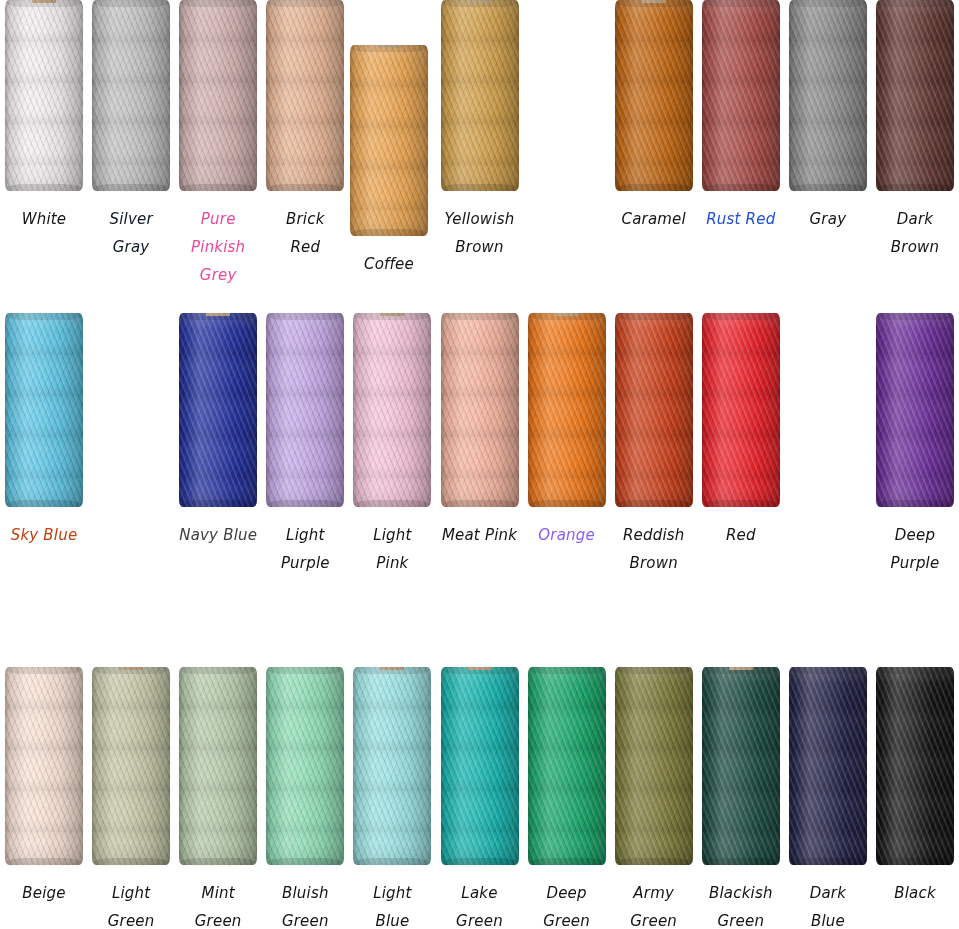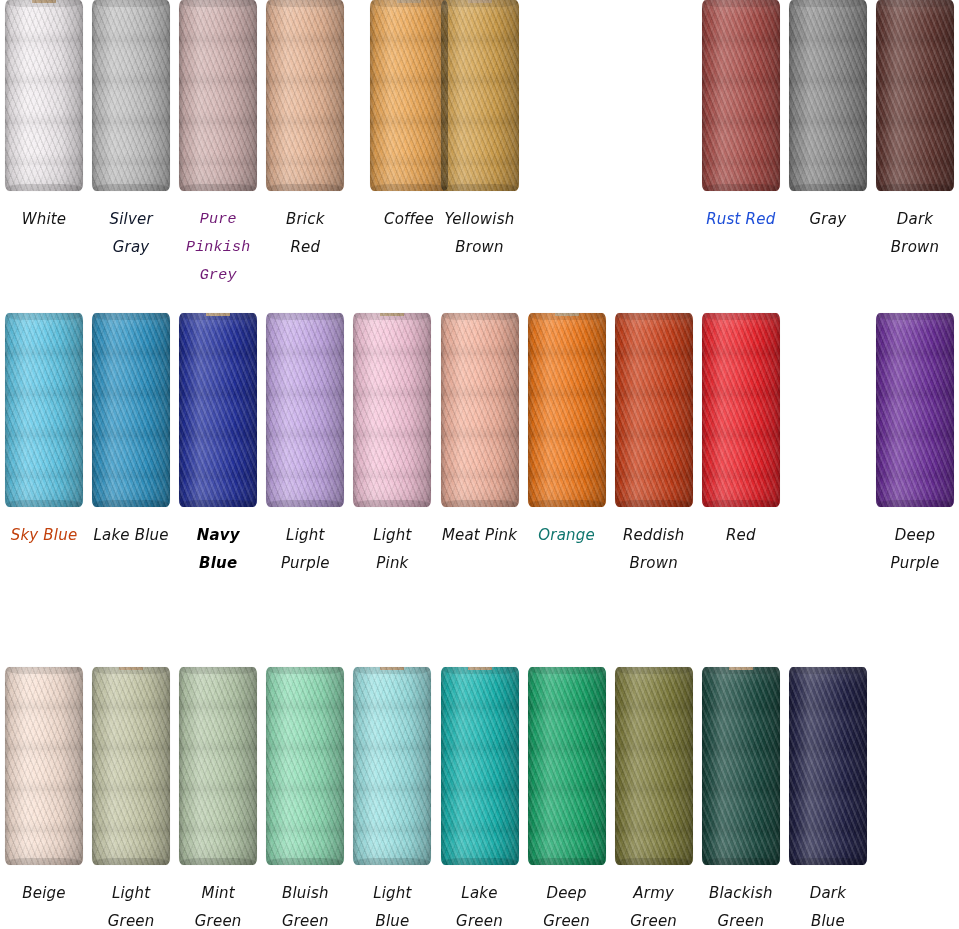--- a/index.html
+++ b/index.html
@@ -148,54 +148,64 @@
         <div class="label" style="color: #0f172a;">Silver
 Gray</div>
       </div>
       <div class="cell" style="left: 175.2px;">
         <div class="spool" style="background: rgb(210, 178, 176);">
           <div class="thread"></div>
           <div class="shade"></div>
           <div class="rim-top"></div>
           <div class="rim-bot"></div>
         </div>
-        <div class="label" style="color: #701a75; font-family: Liberation Mono, monospace;">Pure
+        <div class="label" style="color: #ec4899;">Pure
 Pinkish
 Grey</div>
       </div>
       <div class="cell" style="left: 262.3px;">
         <div class="spool" style="background: rgb(232, 181, 148);">
           <div class="thread"></div>
           <div class="shade"></div>
           <div class="rim-top"></div>
           <div class="rim-bot"></div>
         </div>
         <div class="label" style="color: rgb(20, 20, 20);">Brick
 Red</div>
       </div>
-      <div class="cell" style="left: 366px;">
+      <div class="cell" style="left: 346px; margin-top: 45px;">
         <div class="spool" style="background: rgb(237, 166, 81);">
           <div class="core" style="background: rgb(201, 162, 113);"></div>
           <div class="thread"></div>
           <div class="shade"></div>
           <div class="rim-top"></div>
           <div class="rim-bot"></div>
         </div>
         <div class="label" style="color: rgb(20, 20, 20);">Coffee</div>
       </div>
       <div class="cell" style="left: 436.5px;">
         <div class="spool" style="background: rgb(210, 160, 73);">
           <div class="core" style="background: rgb(201, 162, 113);"></div>
           <div class="thread"></div>
           <div class="shade"></div>
           <div class="rim-top"></div>
           <div class="rim-bot"></div>
         </div>
         <div class="label" style="color: rgb(20, 20, 20);">Yellowish
 Brown</div>
+      </div>
+      <div class="cell" style="left: 610.7px;">
+        <div class="spool" style="background: rgb(194, 101, 15);">
+          <div class="core" style="background: rgb(201, 162, 113);"></div>
+          <div class="thread"></div>
+          <div class="shade"></div>
+          <div class="rim-top"></div>
+          <div class="rim-bot"></div>
+        </div>
+        <div class="label" style="color: rgb(20, 20, 20);">Caramel</div>
       </div>
       <div class="cell" style="left: 697.8px;">
         <div class="spool" style="background: rgb(169, 74, 69);">
           <div class="thread"></div>
           <div class="shade"></div>
           <div class="rim-top"></div>
           <div class="rim-bot"></div>
         </div>
         <div class="label" style="color: #1d4ed8;">Rust Red</div>
       </div>
@@ -222,38 +232,29 @@
   <div class="row row-1 r1">
       <div class="cell" style="left: 1px;">
         <div class="spool" style="background: rgb(94, 200, 232);">
           <div class="thread"></div>
           <div class="shade"></div>
           <div class="rim-top"></div>
           <div class="rim-bot"></div>
         </div>
         <div class="label" style="color: #c2410c;">Sky Blue</div>
       </div>
-      <div class="cell" style="left: 88.1px;">
-        <div class="spool" style="background: rgb(43, 147, 196);">
-          <div class="thread"></div>
-          <div class="shade"></div>
-          <div class="rim-top"></div>
-          <div class="rim-bot"></div>
-        </div>
-        <div class="label" style="color: rgb(20, 20, 20);">Lake Blue</div>
-      </div>
       <div class="cell" style="left: 175.2px;">
         <div class="spool" style="background: rgb(35, 49, 160);">
           <div class="core" style="background: rgb(201, 162, 113);"></div>
           <div class="thread"></div>
           <div class="shade"></div>
           <div class="rim-top"></div>
           <div class="rim-bot"></div>
         </div>
-        <div class="label" style="color: #000000; font-weight: bold;">Navy Blue</div>
+        <div class="label" style="color: #404040;">Navy Blue</div>
       </div>
       <div class="cell" style="left: 262.3px;">
         <div class="spool" style="background: rgb(197, 169, 232);">
           <div class="thread"></div>
           <div class="shade"></div>
           <div class="rim-top"></div>
           <div class="rim-bot"></div>
         </div>
         <div class="label" style="color: rgb(20, 20, 20);">Light
 Purple</div>
@@ -279,21 +280,21 @@
         <div class="label" style="color: rgb(20, 20, 20);">Meat Pink</div>
       </div>
       <div class="cell" style="left: 523.6px;">
         <div class="spool" style="background: rgb(242, 119, 22);">
           <div class="core" style="background: rgb(201, 162, 113);"></div>
           <div class="thread"></div>
           <div class="shade"></div>
           <div class="rim-top"></div>
           <div class="rim-bot"></div>
         </div>
-        <div class="label" style="color: #0f766e;">Orange</div>
+        <div class="label" style="color: #8b5cf6;">Orange</div>
       </div>
       <div class="cell" style="left: 610.7px;">
         <div class="spool" style="background: rgb(204, 63, 24);">
           <div class="thread"></div>
           <div class="shade"></div>
           <div class="rim-top"></div>
           <div class="rim-bot"></div>
         </div>
         <div class="label" style="color: rgb(20, 20, 20);">Reddish
 Brown</div>
@@ -415,14 +416,23 @@
       <div class="cell" style="left: 784.9px;">
         <div class="spool" style="background: rgb(34, 34, 72);">
           <div class="thread"></div>
           <div class="shade"></div>
           <div class="rim-top"></div>
           <div class="rim-bot"></div>
         </div>
         <div class="label" style="color: rgb(20, 20, 20);">Dark
 Blue</div>
       </div>
+      <div class="cell" style="left: 872px;">
+        <div class="spool" style="background: rgb(21, 21, 21);">
+          <div class="thread"></div>
+          <div class="shade"></div>
+          <div class="rim-top"></div>
+          <div class="rim-bot"></div>
+        </div>
+        <div class="label" style="color: rgb(20, 20, 20);">Black</div>
+      </div>
     </div>
 </div>
 
 </body></html>

